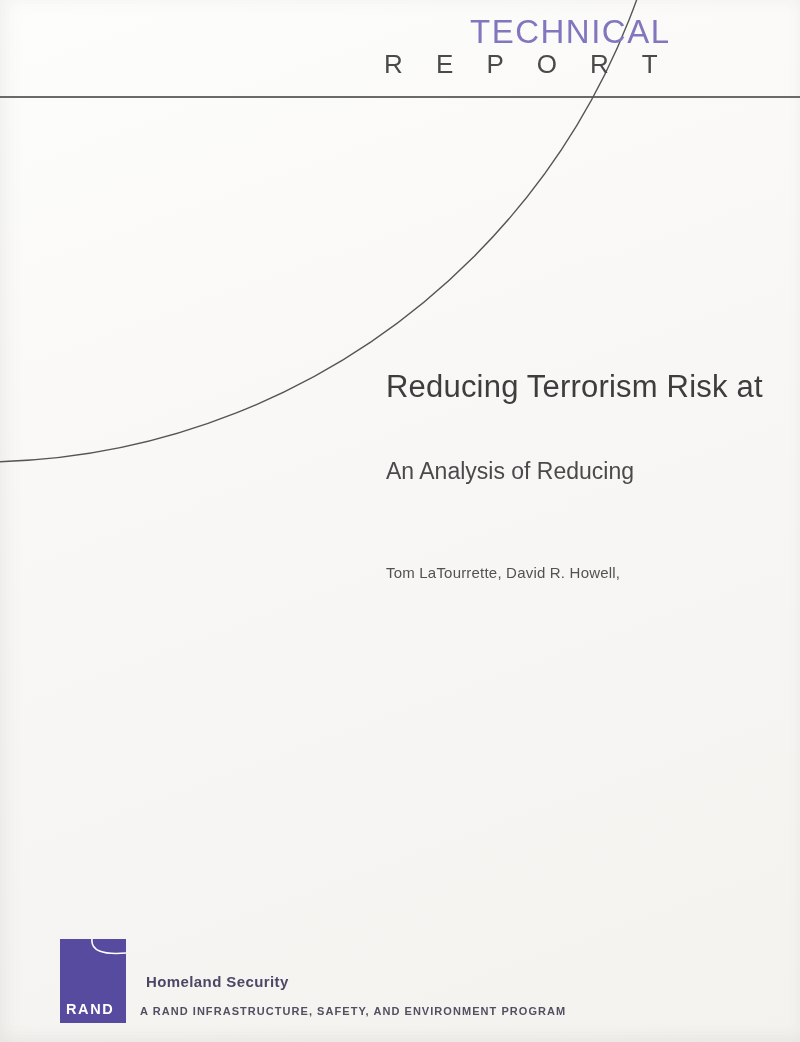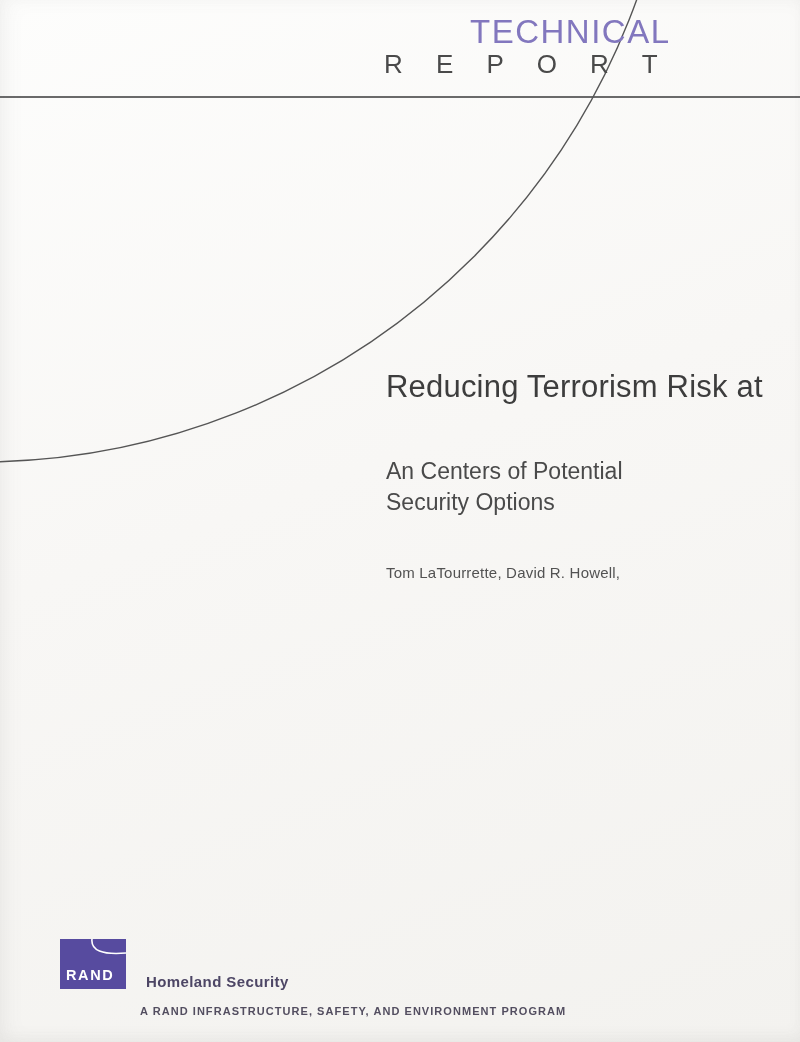--- a/index.html
+++ b/index.html
@@ -78,21 +78,21 @@
     left: 386px; top: 560px;
     font-size: 15px;
     line-height: 26px;
     color: #525252;
     font-weight: 400;
     letter-spacing: 0.2px;
   }
   .rand-logo {
     position: absolute;
     left: 60px; top: 939px;
-    width: 66px; height: 50px;
+    width: 66px; height: 84px;
     background: #574b9f;
   }
   .rand-logo .logo-arc {
     position: absolute;
     left: 0; top: 0;
   }
   .rand-logo .logo-word {
     position: absolute;
     left: 6px; bottom: 6px;
     color: #ffffff;
@@ -131,22 +131,21 @@
   <div class="kicker">
     <div class="kicker-line1">TECHNICAL</div>
     <div class="kicker-line2">R E P O R T</div>
   </div>
 
   <div class="title-block">
     <div>Reducing Terrorism Risk at</div>
   </div>
 
   <div class="subtitle-block">
-    <div>An Centers of Potential</div>
-    <div>Security Options</div>
+    <div>An Analysis of Reducing</div>
   </div>
 
   <div class="authors-block">
     <div>Tom LaTourrette, David R. Howell,</div>
   </div>
 
   <div class="rand-logo">
     <svg class="logo-arc" width="66" height="66" viewBox="0 0 66 66" aria-hidden="true">
       <path d="M 32 0 Q 30 17 66 14" fill="none" stroke="#ffffff" stroke-width="1.6"></path>
     </svg>

